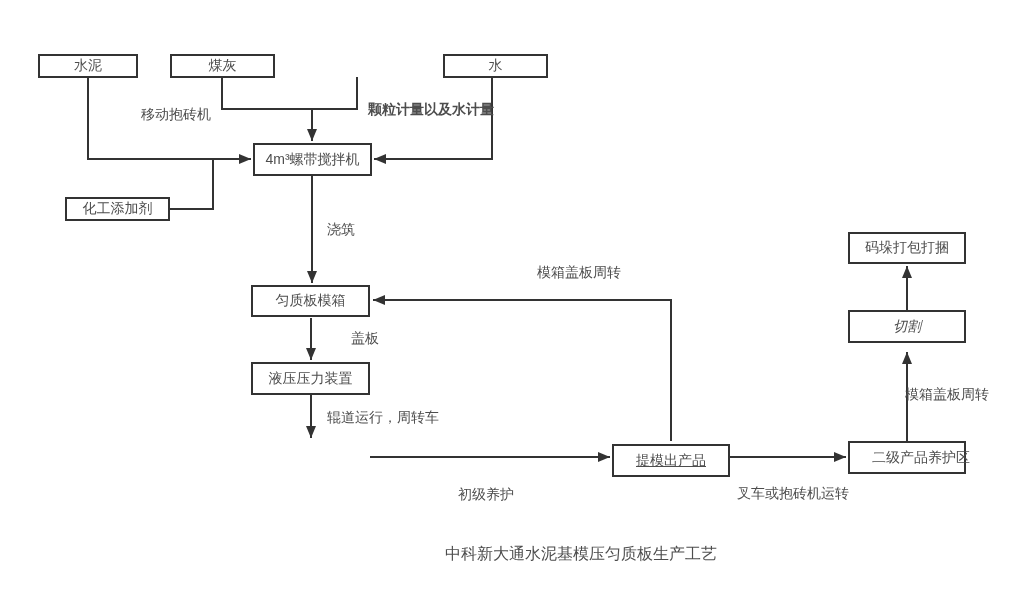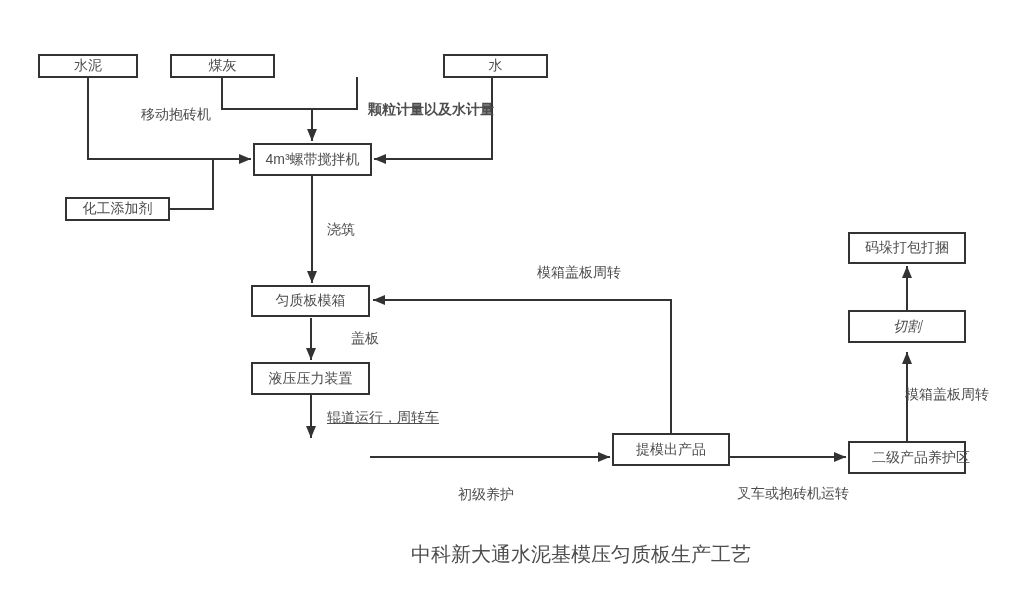--- a/index.html
+++ b/index.html
@@ -51,21 +51,21 @@
     position: absolute;
     transform: translate(-50%, -50%);
     color: var(--text-color);
     font-size: 14px;
     white-space: nowrap;
   }
   .diagram-title {
     position: absolute;
     transform: translate(-50%, -50%);
     color: var(--text-color);
-    font-size: 20px;
+    font-size: 16px;
     white-space: nowrap;
   }
 </style>
 </head>
 <body>
 
 <div id="canvas">
 
   <svg id="connectors" viewBox="0 0 1021 594" xmlns="http://www.w3.org/2000/svg">
     <defs>
@@ -110,37 +110,37 @@
 
   <div class="node" style="left:253px; top:143px; width:119px; height:33px;">4m³螺带搅拌机</div>
 
   <div class="node" style="left:65px;  top:197px; width:105px; height:24px;">化工添加剂</div>
 
   <div class="node" style="left:251px; top:285px; width:119px; height:32px;">匀质板模箱</div>
 
   <div class="node" style="left:251px; top:362px; width:119px; height:33px;">液压压力装置</div>
 
 
-  <div class="node" style="left:612px; top:433px; width:118px; height:33px;">提模出产品</div>
+  <div class="node" style="left:612px; top:444px; width:118px; height:33px;text-decoration:underline;">提模出产品</div>
 
   <div class="node" style="left:848px; top:441px; width:118px; height:33px;padding-left:28px;">二级产品养护区</div>
 
   <div class="node" style="left:848px; top:310px; width:118px; height:33px;font-style:italic;">切割</div>
 
   <div class="node" style="left:848px; top:232px; width:118px; height:32px;">码垛打包打捆</div>
 
   <div class="edge-label" style="left:176px; top:115px;">移动抱砖机</div>
 
   <div class="edge-label" style="left:431px; top:110px;font-weight:bold;">颗粒计量以及水计量</div>
 
   <div class="edge-label" style="left:341px; top:230px;">浇筑</div>
 
   <div class="edge-label" style="left:341px; top:339px;margin-left:24px;">盖板</div>
 
-  <div class="edge-label" style="left:383px; top:418px;text-decoration:underline;">辊道运行，周转车</div>
+  <div class="edge-label" style="left:383px; top:418px;">辊道运行，周转车</div>
 
   <div class="edge-label" style="left:486px; top:495px;">初级养护</div>
 
   <div class="edge-label" style="left:579px; top:273px;">模箱盖板周转</div>
 
   <div class="edge-label" style="left:793px; top:494px;">叉车或抱砖机运转</div>
 
   <div class="edge-label" style="left:947px; top:395px;">模箱盖板周转</div>
 
   <div class="diagram-title" style="left:581px; top:554px;">中科新大通水泥基模压匀质板生产工艺</div>

